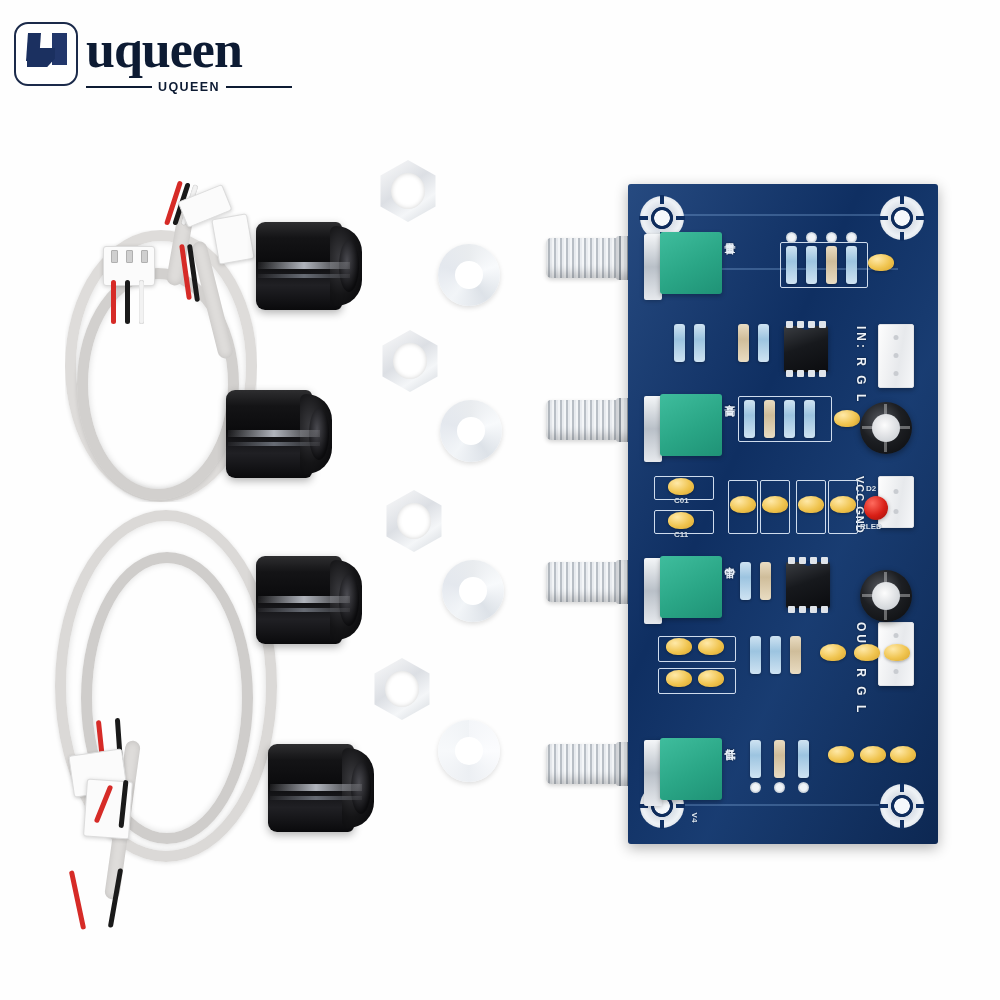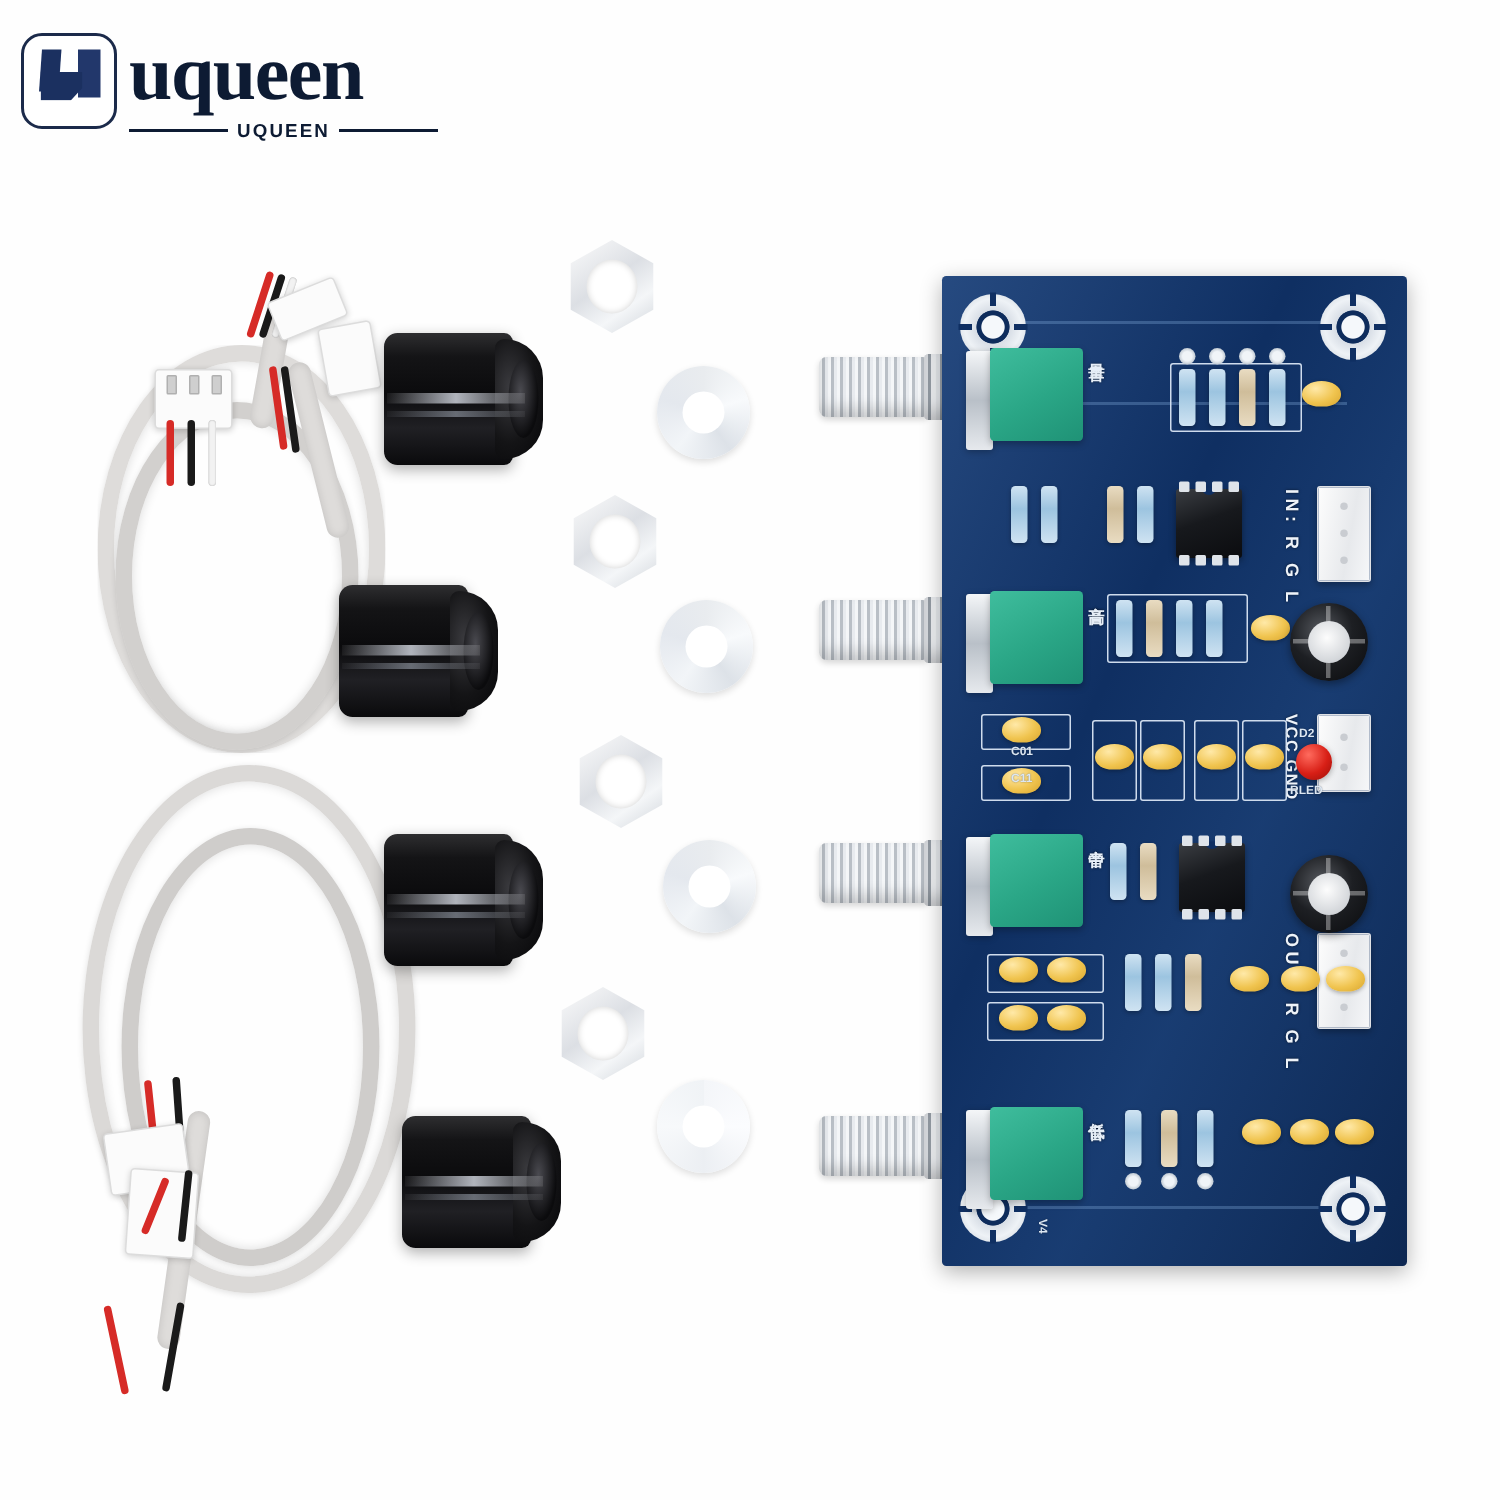--- a/index.html
+++ b/index.html
@@ -369,21 +369,21 @@
   <div class="res beige" style="left:136px;top:216px;"></div>
   <div class="res" style="left:156px;top:216px;"></div>
   <div class="res" style="left:176px;top:216px;"></div>
   <div class="ycap" style="left:206px;top:226px;"></div>
 
   <div class="silkbox" style="left:26px;top:292px;width:58px;height:22px;"></div>
   <div class="ycap" style="left:40px;top:294px;"></div>
   <div class="silktxt" style="left:46px;top:312px;">C01</div>
   <div class="silkbox" style="left:26px;top:326px;width:58px;height:22px;"></div>
   <div class="ycap" style="left:40px;top:328px;"></div>
-  <div class="silktxt" style="left:46px;top:330px;">C11</div>
+  <div class="silktxt" style="left:46px;top:346px;">C11</div>
 
   <div class="silkbox" style="left:100px;top:296px;width:28px;height:52px;"></div>
   <div class="ycap" style="left:102px;top:312px;"></div>
   <div class="silkbox" style="left:132px;top:296px;width:28px;height:52px;"></div>
   <div class="ycap" style="left:134px;top:312px;"></div>
   <div class="silkbox" style="left:168px;top:296px;width:28px;height:52px;"></div>
   <div class="ycap" style="left:170px;top:312px;"></div>
   <div class="silkbox" style="left:200px;top:296px;width:28px;height:52px;"></div>
   <div class="ycap" style="left:202px;top:312px;"></div>
 

